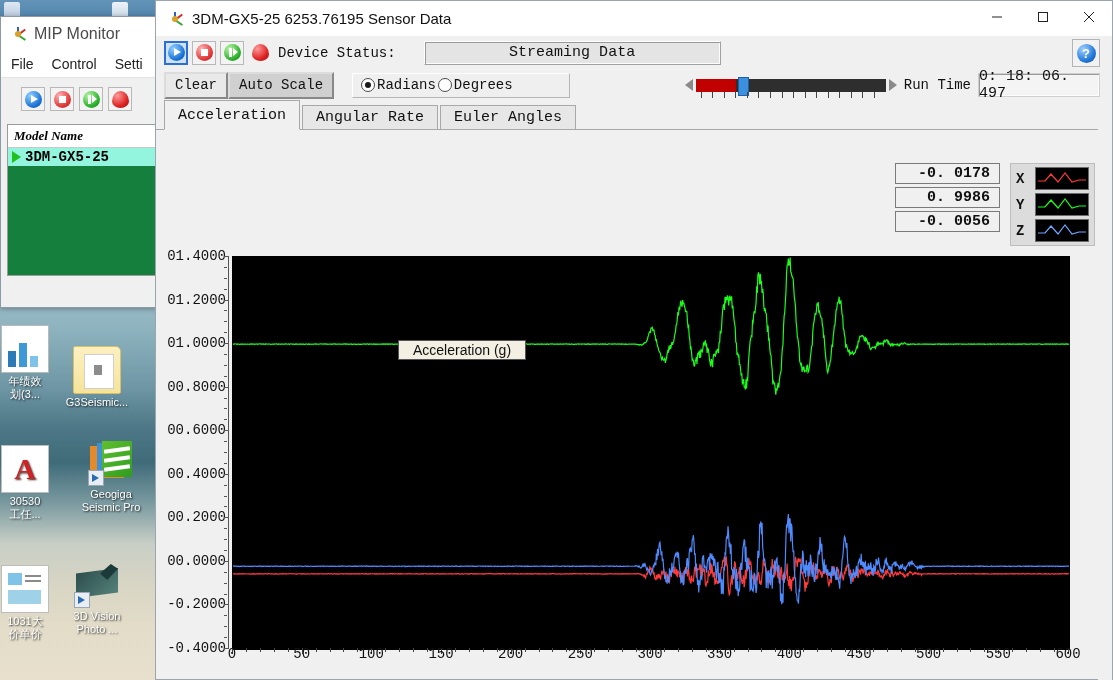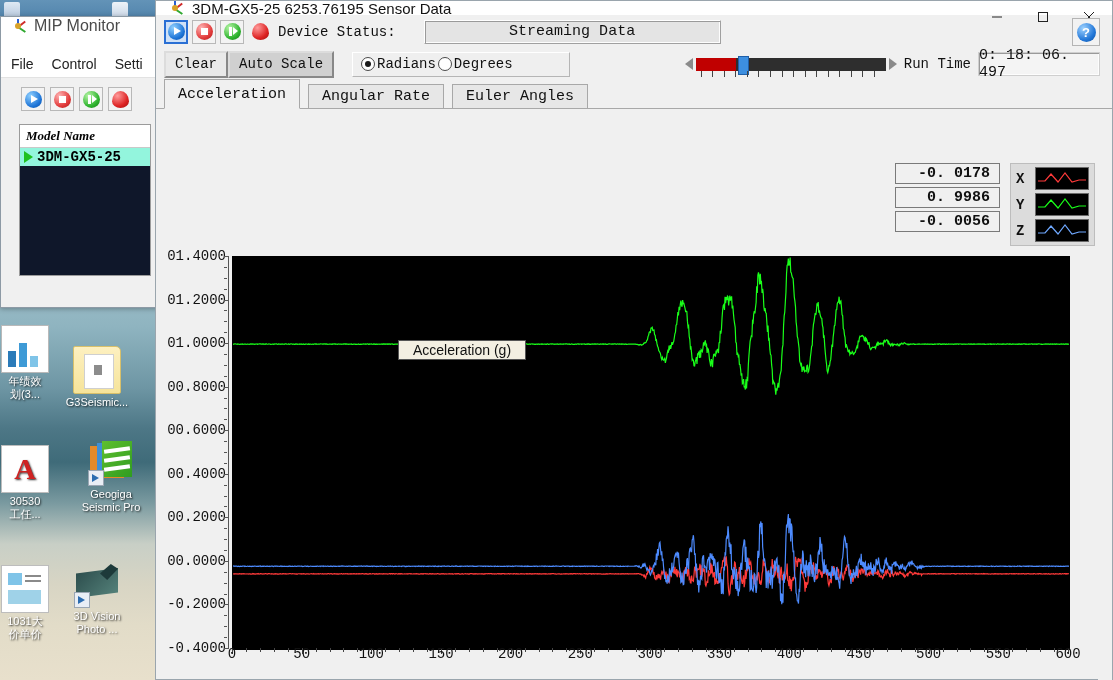--- a/index.html
+++ b/index.html
@@ -24,29 +24,29 @@
   .dicon .glyph{width:46px;height:46px;margin:0 auto 2px auto;position:relative;}
   .shortcut-arrow{position:absolute;left:0;bottom:0;width:14px;height:14px;
     background:#e9eef5;border:1px solid #9aa6b3;}
   .shortcut-arrow:after{content:"";position:absolute;left:3px;top:3px;
     border-left:7px solid #2b6cb0;border-top:4px solid transparent;
     border-bottom:4px solid transparent;}
 
   
   #mip{position:absolute;left:0;top:16px;width:168px;height:290px;
     background:#f0f0f0;border:1px solid #8d9aa5;box-shadow:0 1px 5px rgba(0,0,0,.3);}
-  #mip-title{height:34px;background:#fff;display:flex;
+  #mip-title{height:34px;background:#fff;display:flex;align-items:center;
     padding-left:8px;gap:7px;}
   #mip-title .t{font-size:16px;color:#4a4a4a;}
   #mip-menu{height:26px;background:#fff;display:flex;align-items:center;
     gap:18px;padding-left:10px;font-size:14px;color:#222;border-bottom:1px solid #e2e2e2;}
   #mip-menu span{cursor:default;}
   #mip-tools{height:42px;background:#f0f0f0;display:flex;align-items:center;
     gap:5px;padding-left:20px;}
-  #mip-grid{margin:4px 18px;border:1px solid #9b9b9b;background:#0f172a;height:150px;}
+  #mip-grid{margin:4px 6px;border:1px solid #9b9b9b;background:#15803d;height:150px;}
   #mip-grid .hdr{font:italic bold 13px "Liberation Serif",serif;padding:3px 6px;
     border-bottom:1px solid #c9c9c9;background:#fff;}
   #mip-grid .row{background:#93f5dd;display:flex;align-items:center;gap:4px;
     padding:1px 4px;font:bold 14px "Liberation Mono",monospace;}
   .arrow-green{width:0;height:0;border-left:9px solid #1fc11f;
     border-top:6px solid transparent;border-bottom:6px solid transparent;
     position:relative;}
 
   
   .tbtn{width:24px;height:24px;border:1px solid #b8b8b8;background:#f3f3f3;
@@ -61,21 +61,21 @@
   .ply{position:absolute;left:6px;top:4px;width:0;height:0;
     border-left:7px solid #fff;border-top:4.5px solid transparent;border-bottom:4.5px solid transparent;}
   .sq{position:absolute;left:5px;top:5px;width:7px;height:7px;background:#fff;}
   .pz{position:absolute;left:5px;top:4px;width:3px;height:9px;background:#fff;}
   .pz2{position:absolute;left:9.5px;top:4px;width:0;height:0;
     border-left:5px solid #fff;border-top:4.5px solid transparent;border-bottom:4.5px solid transparent;}
 
   
   #win{position:absolute;left:155px;top:0;width:958px;height:680px;
     background:#f0f0f0;border:1px solid #9aa5ad;box-sizing:border-box;}
-  #titlebar{height:14px;background:#fff;display:flex;align-items:center;
+  #titlebar{height:35px;background:#fff;display:flex;align-items:center;
     padding-left:10px;position:relative;}
   #titlebar .ttxt{font-size:15px;color:#111;margin-left:8px;}
   #wctl{position:absolute;right:0;top:0;height:31px;display:flex;}
   .wbtn{width:46px;height:31px;display:flex;align-items:center;justify-content:center;}
   
   .axlogo{width:18px;height:18px;position:relative;display:inline-block;}
   .axlogo i{position:absolute;display:block;}
   .ax-r{left:9px;top:9px;width:9px;height:1.6px;background:#cf2b2b;transform:rotate(-38deg);transform-origin:left center;}
   .ax-g{left:9px;top:9px;width:9px;height:1.6px;background:#2fa82f;transform:rotate(34deg);transform-origin:left center;}
   .ax-b{left:8.4px;top:2px;width:1.6px;height:9px;background:#2a5fd4;}
@@ -123,21 +123,21 @@
     display:flex;justify-content:space-between;}
   #sticks i{width:1px;height:6px;background:#444;display:block;}
   #runtimelbl{font:14px "Liberation Mono",monospace;color:#111;}
   #runtimeval{width:120px;height:22px;background:#f4f4f4;
     box-shadow:inset 1px 1px 0 #9a9a9a, inset -1px -1px 0 #fdfdfd;
     border:1px solid #cfcfcf;display:flex;align-items:center;justify-content:center;
     font:15px "Liberation Mono",monospace;color:#111;}
 
   
   #tabs{height:28px;display:flex;align-items:flex-end;padding-left:8px;
-    border-bottom:1px solid #a8a8a8;position:relative;gap:6px;}
+    border-bottom:1px solid #a8a8a8;position:relative;}
   .tab{height:23px;padding:0 13px;margin-right:2px;background:#e7e7e7;
     border:1px solid #a8a8a8;border-bottom:none;display:flex;align-items:center;
     font:15px "Liberation Mono",monospace;color:#111;}
   .tab.active{height:28px;background:#f0f0f0;border-bottom:1px solid #f0f0f0;
     margin-bottom:-1px;}
 
   
   #legend{position:absolute;right:18px;top:163px;display:flex;gap:0;}
   #legvals{display:flex;flex-direction:column;gap:3px;}
   .legval{width:105px;height:21px;display:flex;align-items:center;justify-content:flex-end;

